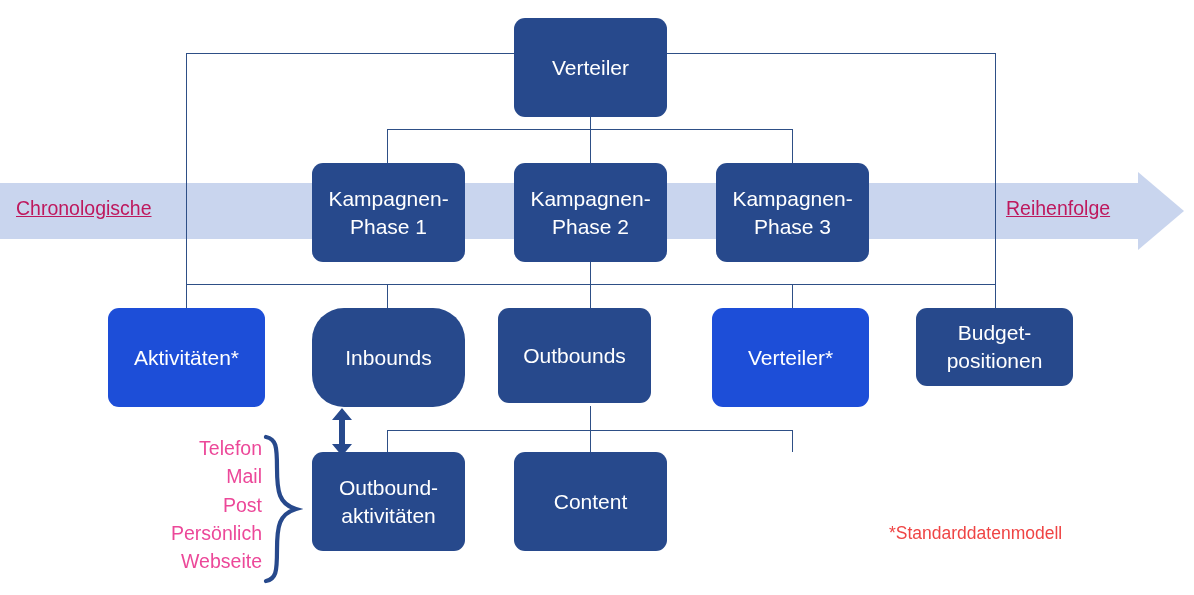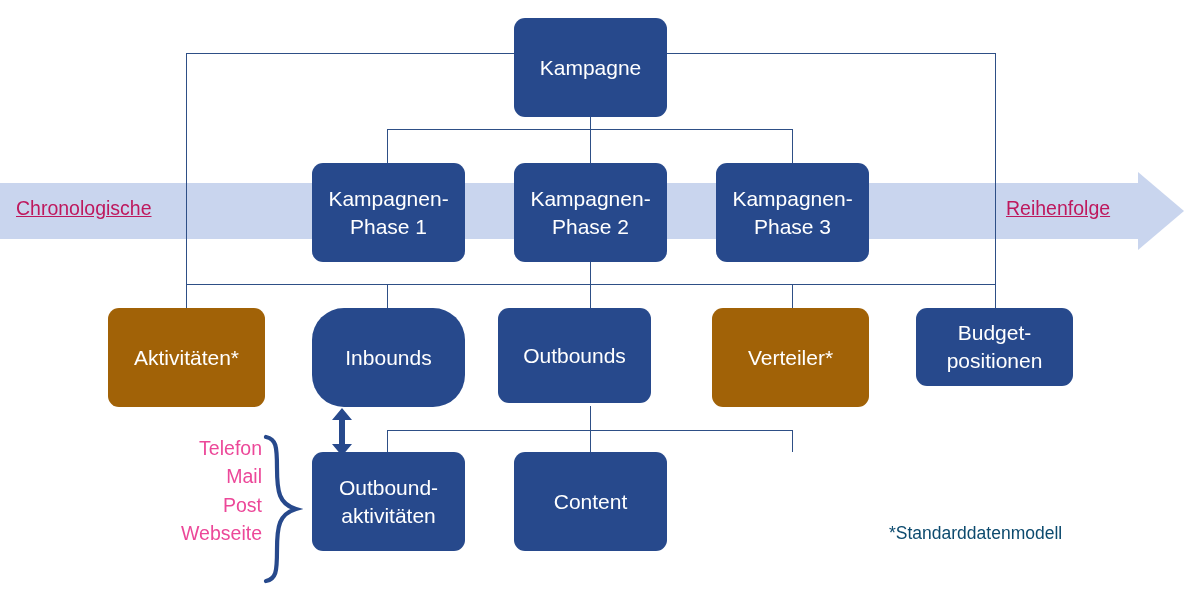--- a/index.html
+++ b/index.html
@@ -41,40 +41,40 @@
     border-radius: 11px;
     display: flex; align-items: center; justify-content: center;
     text-align: center;
     color: #ffffff;
     font-size: 21px;
     line-height: 1.32;
     padding: 2px 6px;
     user-select: none;
   }
   .node.blue   { background: #27498c; }
-  .node.yellow { background: #a16207; }
+  .node.yellow { background: #1d4ed8; }
 
   
   .dbl-arrow { position: absolute; left: 331px; top: 408px; width: 22px; height: 48px; }
 
   
   .brace { position: absolute; left: 262px; top: 434px; width: 42px; height: 150px; }
 
   
   .channels {
     position: absolute; left: 120px; top: 434px; width: 142px;
     text-align: right;
     font-size: 19.5px; line-height: 1.45; color: #ec4899;
   }
   .channels div { white-space: nowrap; }
 
   
   .footnote {
     position: absolute; left: 889px; top: 523px;
-    font-size: 17.5px; color: #0c4a6e; white-space: nowrap;
+    font-size: 17.5px; color: #ef4444; white-space: nowrap;
   }
 </style>
 </head>
 <body>
 
 <div id="stage">
 
   <div class="band"></div>
   <div class="band-head"></div>
   <div class="band-label left">Chronologische</div>
@@ -114,24 +114,25 @@
   <div class="brace">
     <svg width="42" height="150" viewBox="0 0 42 150" fill="none">
       <path d="M4 3 C14 5, 15 12, 15 34 C15 58, 17 70, 34 75 C17 80, 15 92, 15 116 C15 138, 14 145, 4 147" stroke="#27498c" stroke-width="4.2" stroke-linecap="round" fill="none"></path>
     </svg>
   </div>
 
   <div class="channels">
     <div>Telefon</div>
     <div>Mail</div>
     <div>Post</div>
+    <div>Persönlich</div>
     <div>Webseite</div>
   </div>
 
-  <div class="node blue" style="left:514px; top:18px; width:153px; height:99px;">Kampagne</div>
+  <div class="node blue" style="left:514px; top:18px; width:153px; height:99px;">Verteiler</div>
 
   <div class="node blue" style="left:312px; top:163px; width:153px; height:99px;">Kampagnen-<br>Phase 1</div>
   <div class="node blue" style="left:514px; top:163px; width:153px; height:99px;">Kampagnen-<br>Phase 2</div>
   <div class="node blue" style="left:716px; top:163px; width:153px; height:99px;">Kampagnen-<br>Phase 3</div>
 
   <div class="node yellow" style="left:108px; top:308px; width:157px; height:99px;">Aktivitäten*</div>
   <div class="node blue" style="left:312px; top:308px; width:153px; height:99px;border-radius:32px;">Inbounds</div>
   <div class="node blue" style="left:498px; top:308px; width:153px; height:95px;">Outbounds</div>
   <div class="node yellow" style="left:712px; top:308px; width:157px; height:99px;">Verteiler*</div>
   <div class="node blue" style="left:916px; top:308px; width:157px; height:78px;">Budget-<br>positionen</div>

